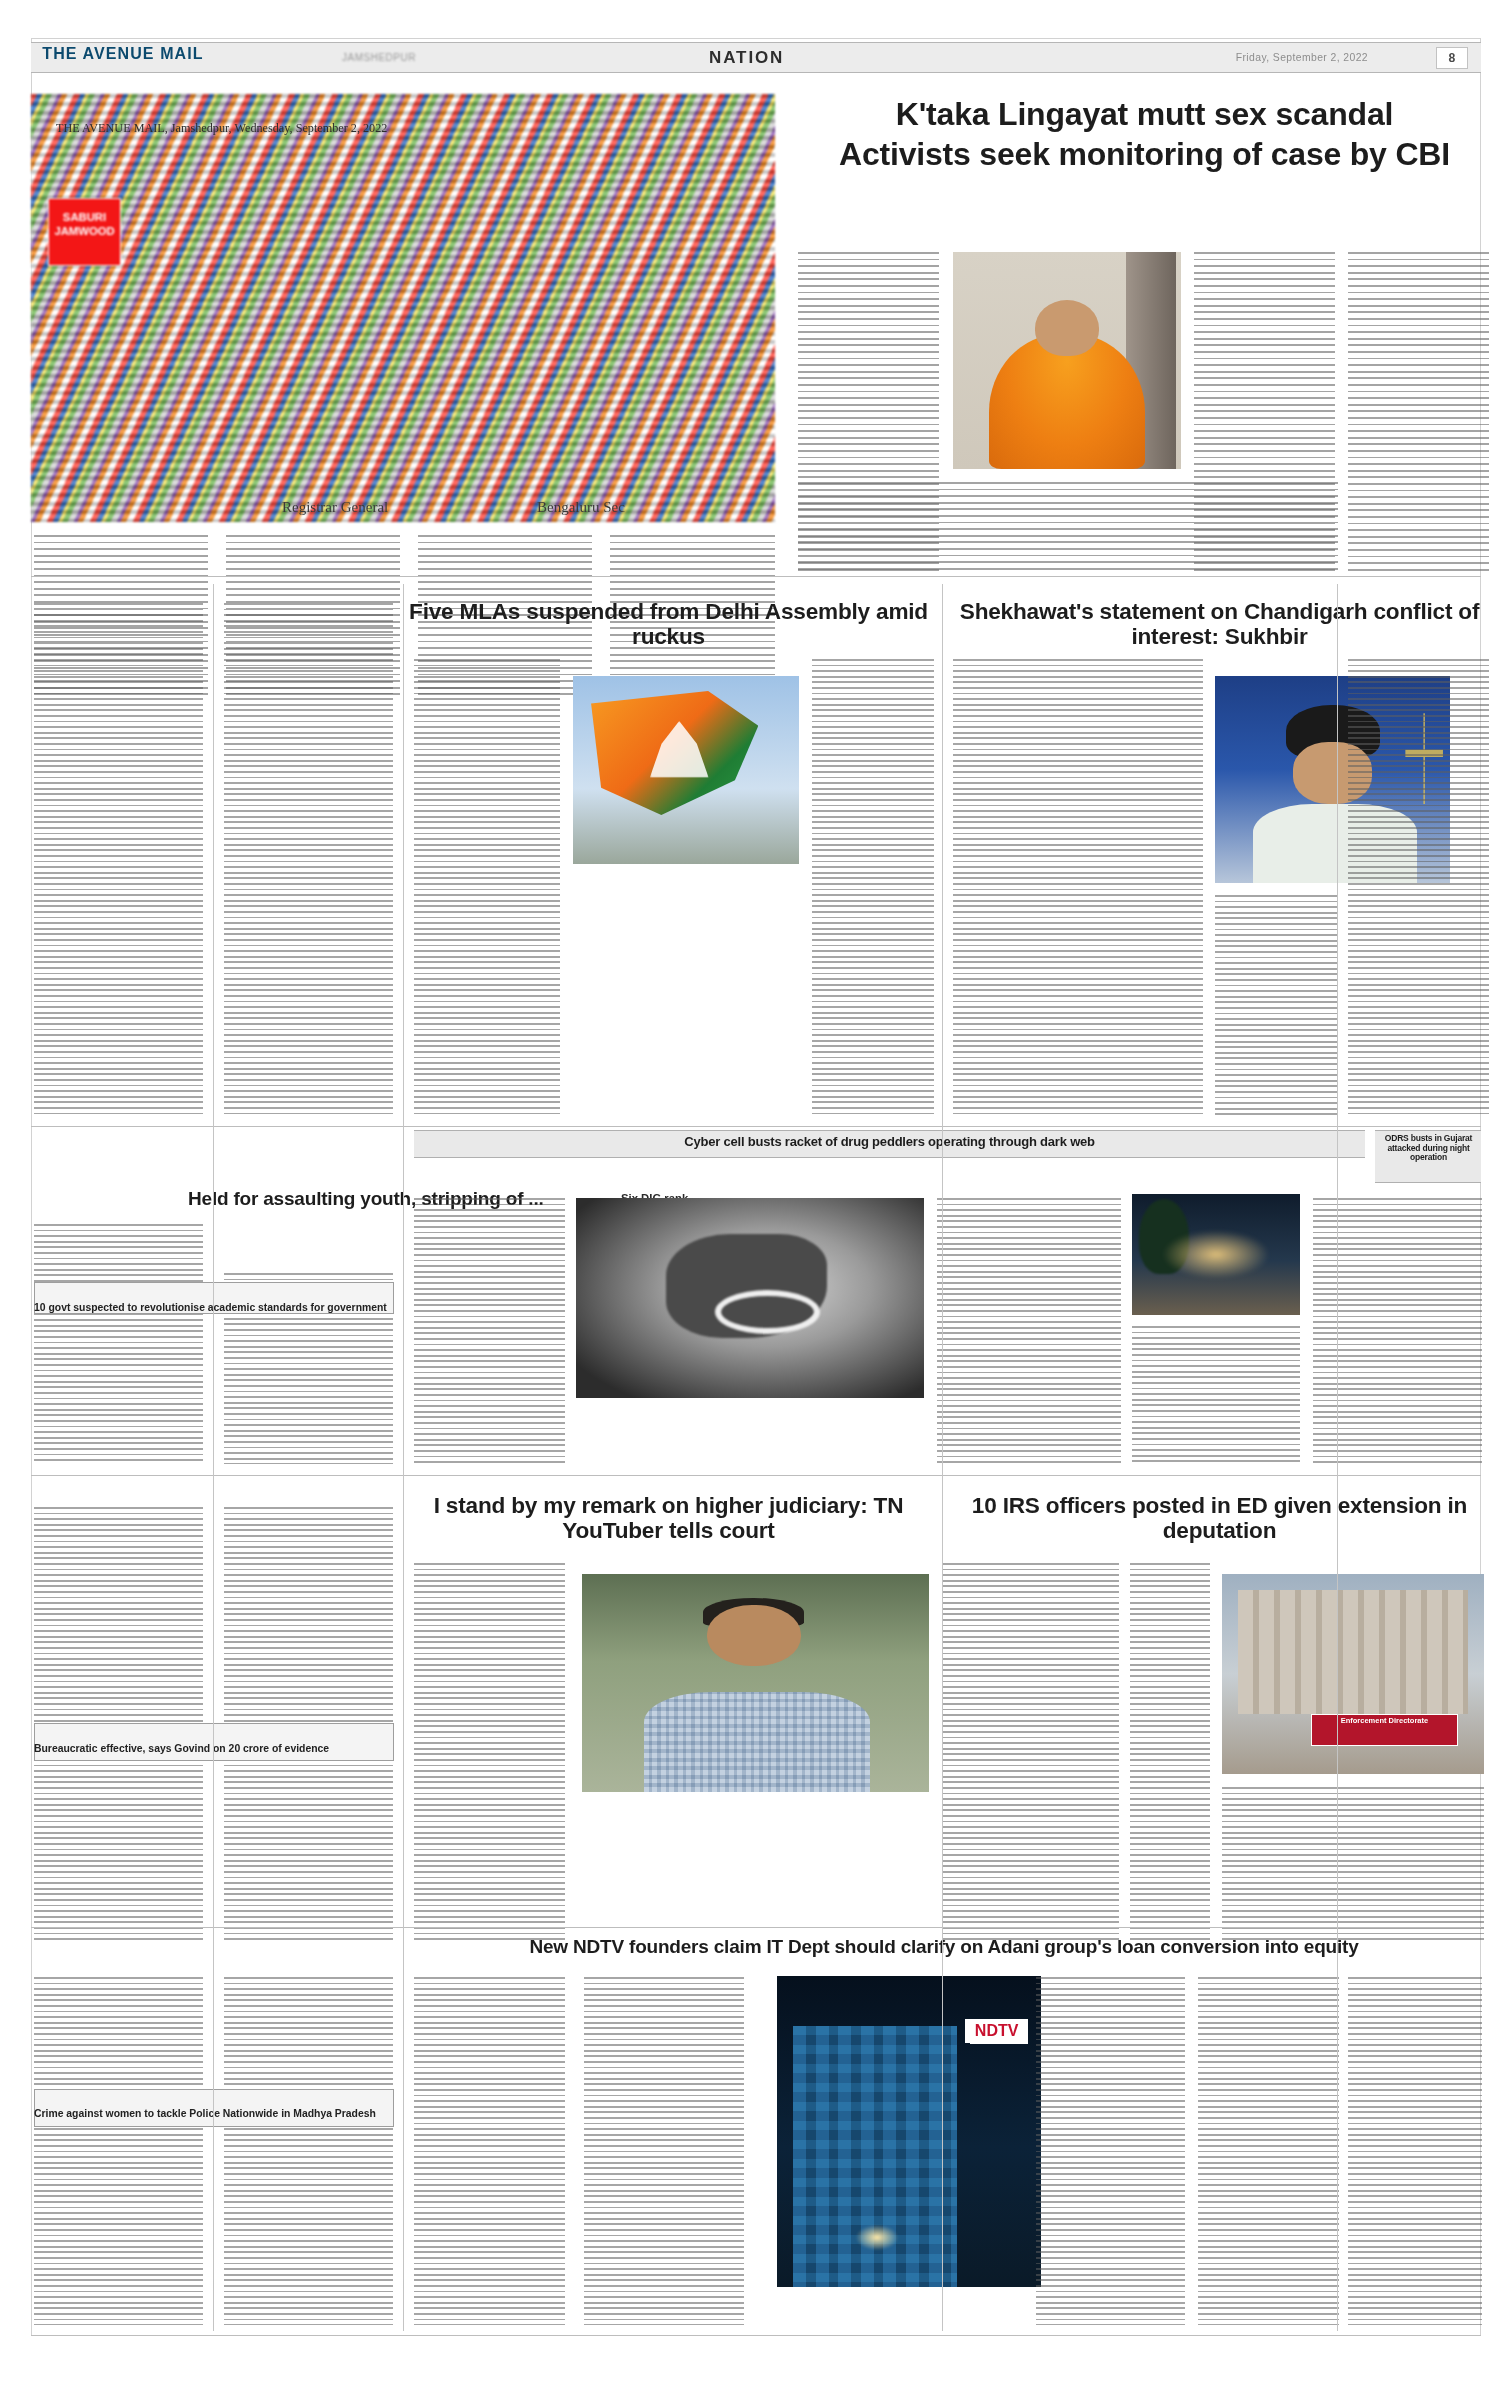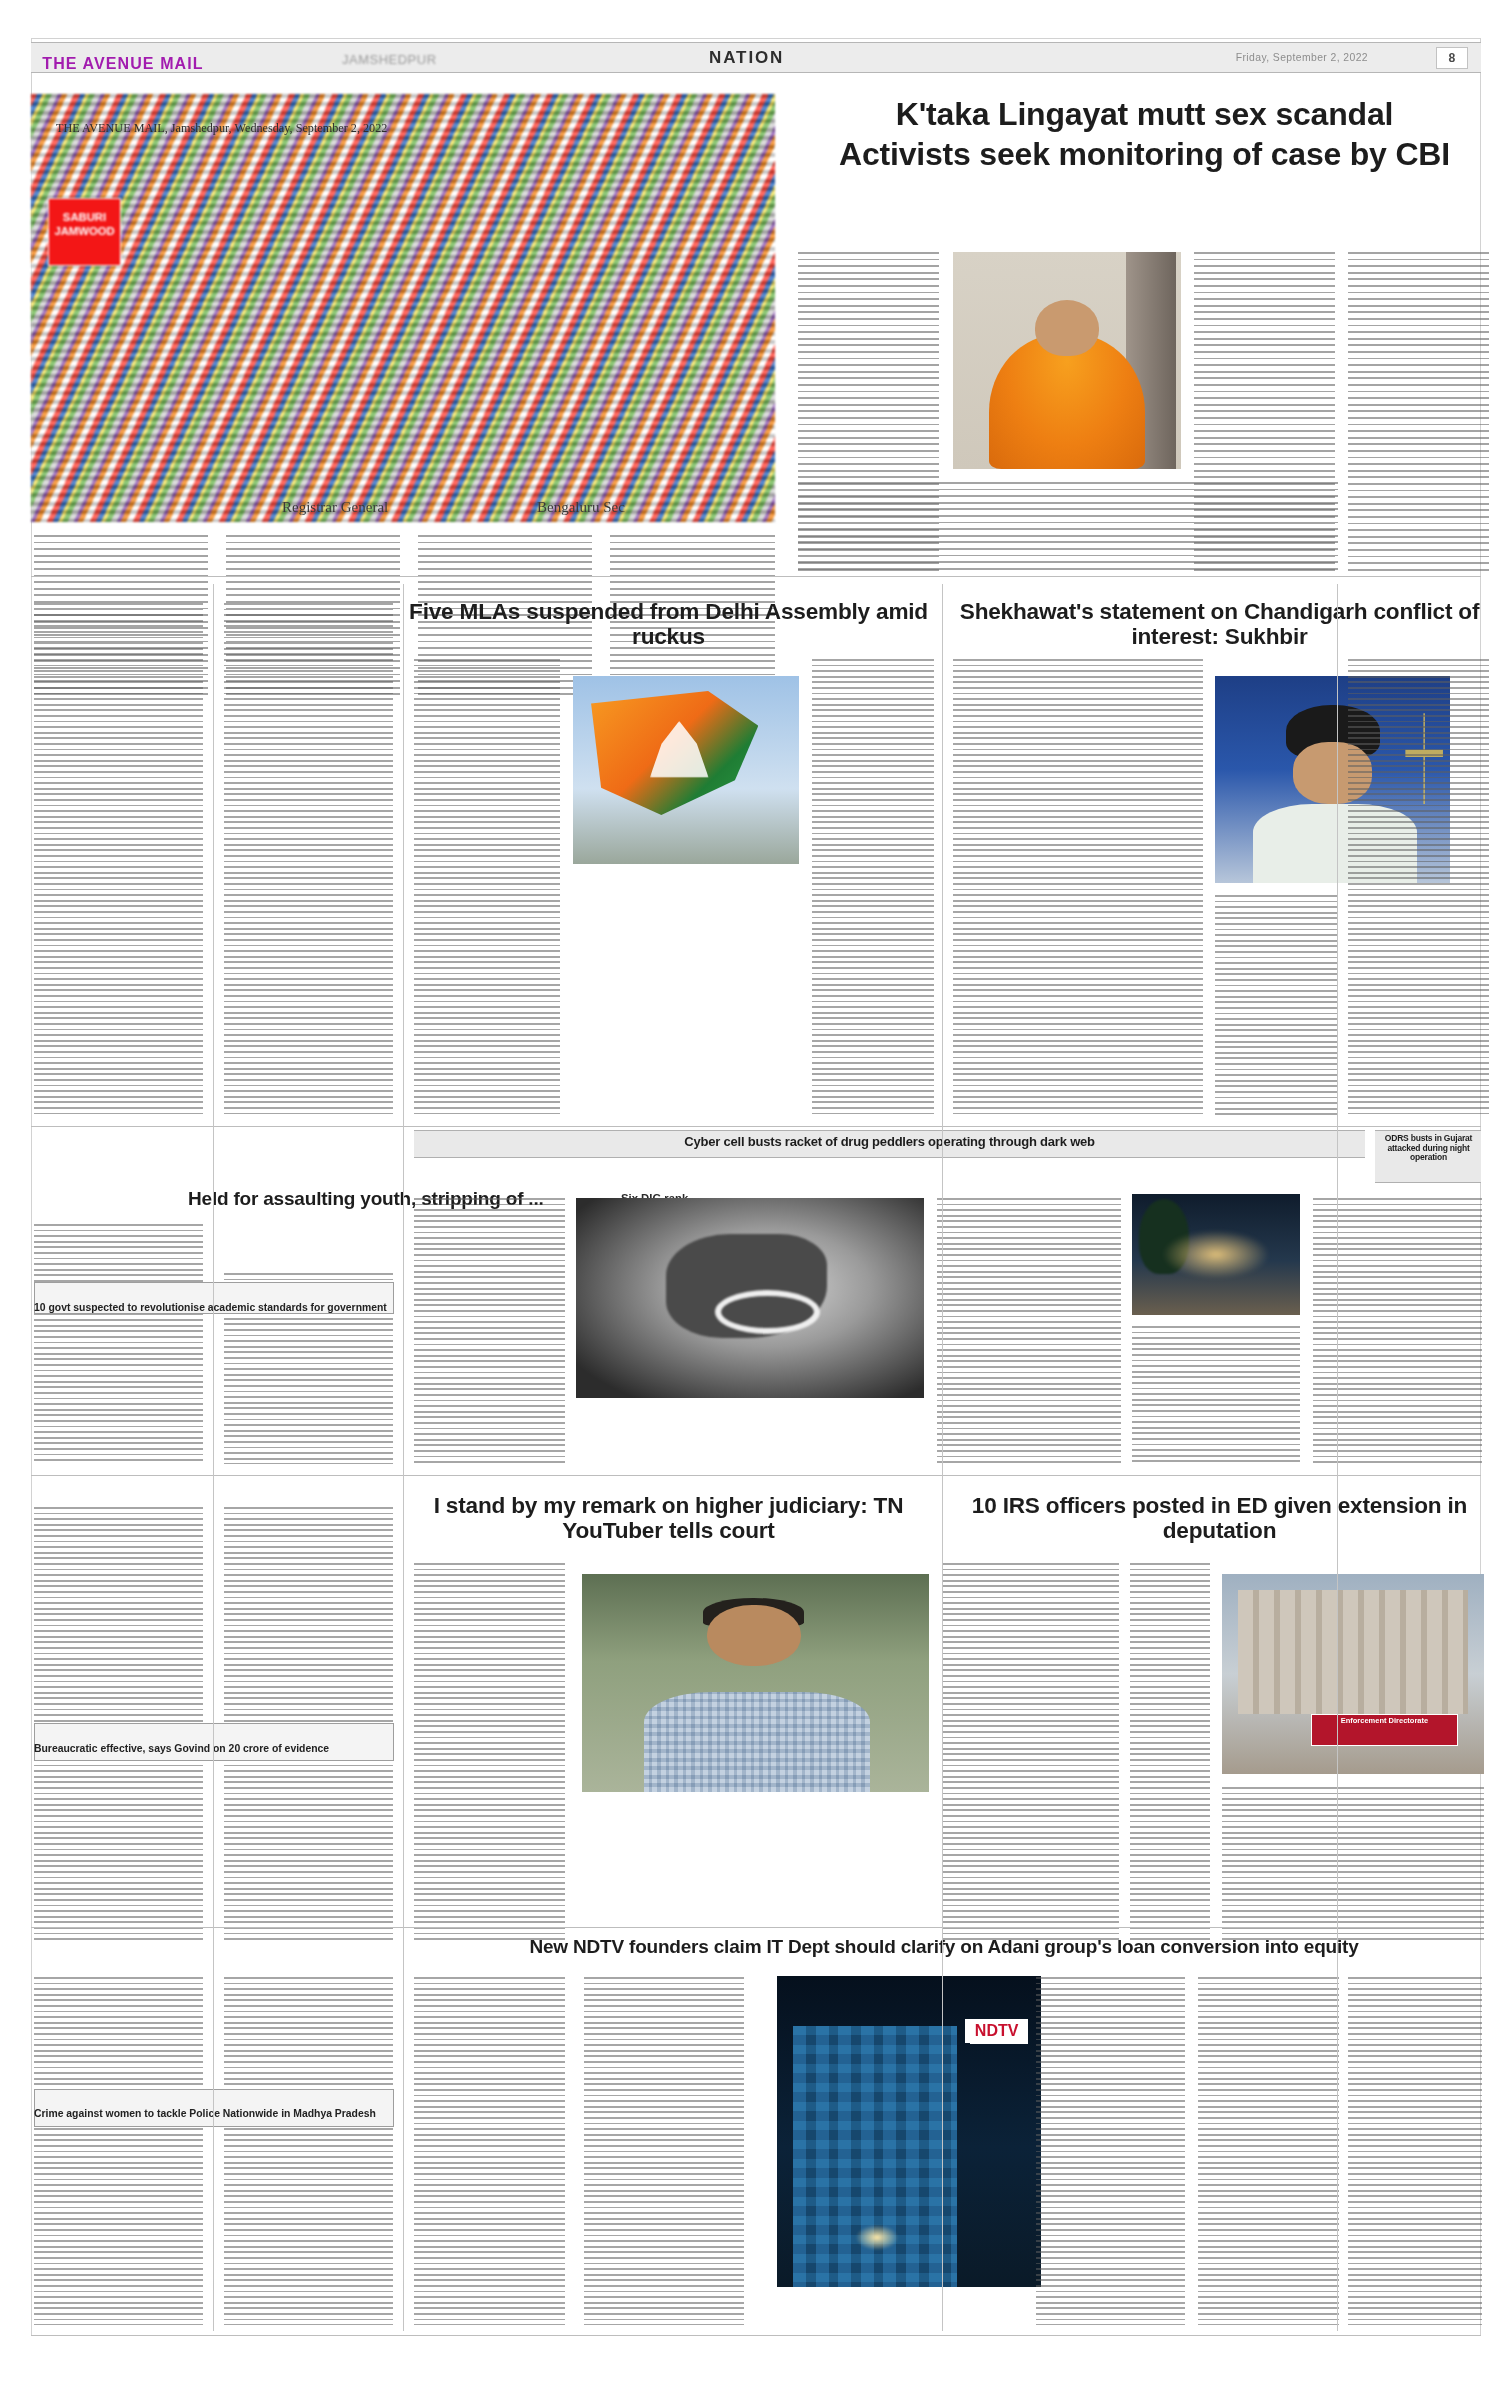--- a/index.html
+++ b/index.html
@@ -16,30 +16,30 @@
   }
   
   .masthead {
     position: absolute; left: 31px; top: 42px;
     width: 1450px; height: 31px;
     background: #ececec;
     border-top: 0.9px solid #b6b6b6;
     border-bottom: 0.9px solid #b6b6b6;
   }
   .mast-title {
-    position: absolute; left: 11.3px; top: 12px;
+    position: absolute; left: 11.3px; top: 2px;
     font-family: "Liberation Sans", sans-serif;
     font-weight: bold; font-size: 16px; letter-spacing: 1.1px;
-    color: #a21caf;
+    color: #0c4a6e;
     filter: blur(0.7px);
   }
   .mast-sub {
     position: absolute; left: 311px; top: 9.4px;
     font-family: "Liberation Sans", sans-serif;
-    font-size: 13px; color: #9a9a9a; letter-spacing: 0.5px;
+    font-size: 10px; color: #9a9a9a; letter-spacing: 0.5px;
     filter: blur(0.8px);
     text-align: center;
   }
   .mast-section {
     position: absolute; left: 678px; top: 4.7px;
     font-family: "Liberation Sans", sans-serif;
     font-weight: bold; font-size: 17px; letter-spacing: 1.9px;
     color: #2e2e2e;
     filter: blur(0.6px);
   }

